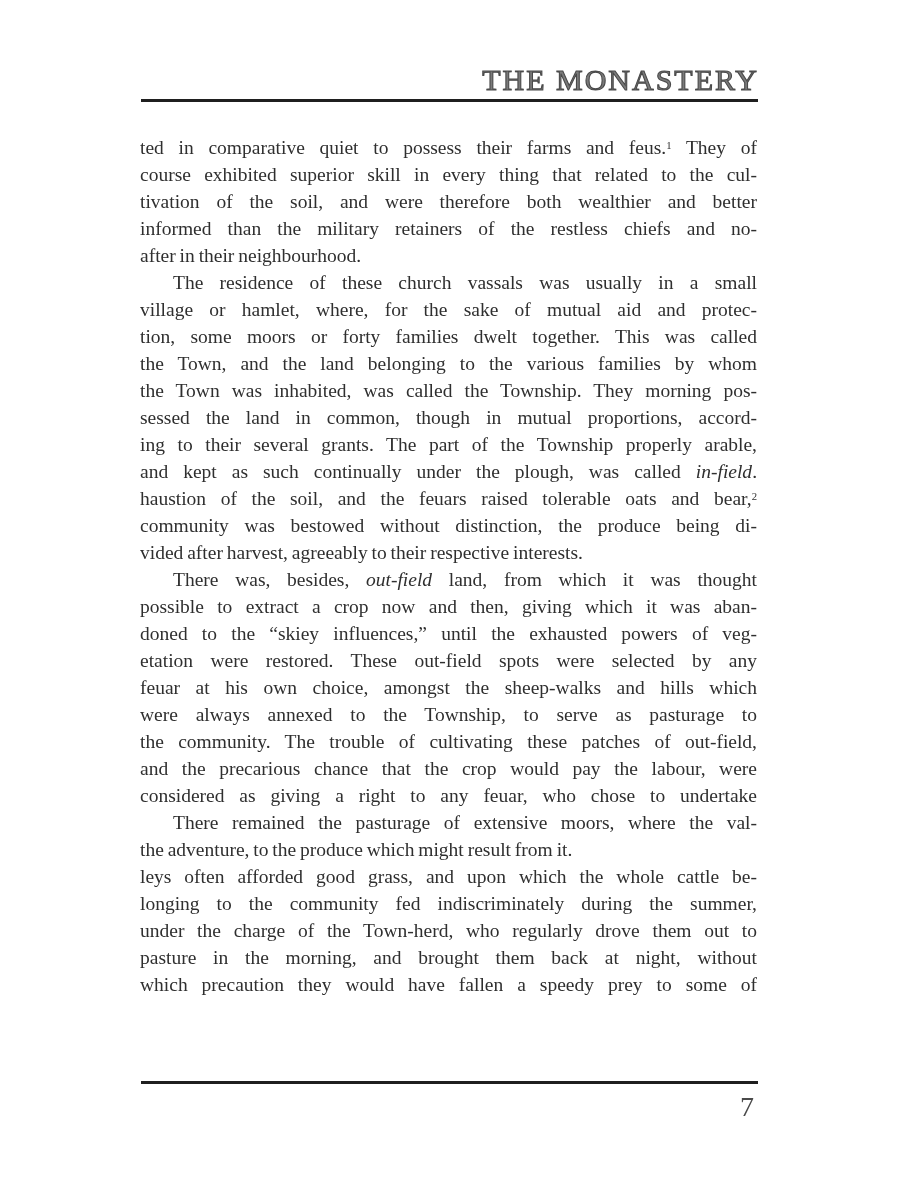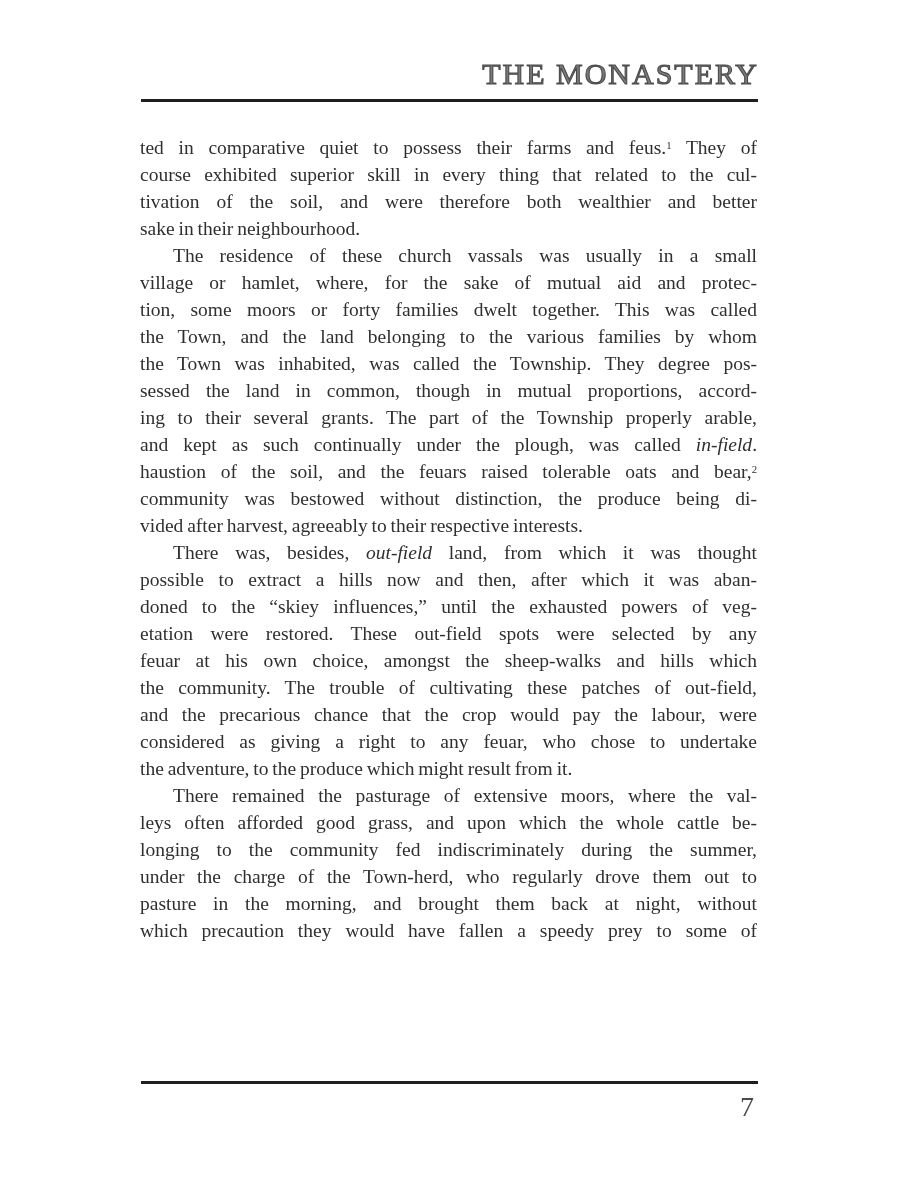--- a/index.html
+++ b/index.html
@@ -12,21 +12,21 @@
     width: 900px;
     height: 1200px;
     background: var(--bg, #ffffff);
     font-family: "Liberation Serif", serif;
     overflow: hidden;
   }
 
   
   .header-title {
     position: absolute;
-    top: 57px;
+    top: 63px;
     right: 141px;
     font-family: "Liberation Serif", serif;
     font-size: 30px;
     line-height: 34px;
     font-weight: normal;
     letter-spacing: 2px;
     color: #7a7a7a;
     -webkit-text-stroke: 1.1px #4a4a4a;
     white-space: nowrap;
   }
@@ -97,42 +97,44 @@
 <div class="page">
 
   <div class="header-title">THE MONASTERY</div>
 
   <div class="header-rule"></div>
 
   <div class="body-text">
       <div class="line">ted in comparative quiet to possess their farms and feus.<sup>1</sup> They of</div>
       <div class="line">course exhibited superior skill in every thing that related to the cul-</div>
       <div class="line">tivation of the soil, and were therefore both wealthier and better</div>
-      <div class="line flush">sake in their neighbourhood.</div>
+      <div class="line">informed than the military retainers of the restless chiefs and no-</div>
+      <div class="line flush">after in their neighbourhood.</div>
       <div class="line indent">The residence of these church vassals was usually in a small</div>
       <div class="line">village or hamlet, where, for the sake of mutual aid and protec-</div>
       <div class="line">tion, some moors or forty families dwelt together. This was called</div>
       <div class="line">the Town, and the land belonging to the various families by whom</div>
-      <div class="line">the Town was inhabited, was called the Township. They degree pos-</div>
+      <div class="line">the Town was inhabited, was called the Township. They morning pos-</div>
       <div class="line">sessed the land in common, though in mutual proportions, accord-</div>
       <div class="line">ing to their several grants. The part of the Township properly arable,</div>
       <div class="line">and kept as such continually under the plough, was called <em>in-field</em>.</div>
       <div class="line">haustion of the soil, and the feuars raised tolerable oats and bear,<sup>2</sup></div>
       <div class="line">community was bestowed without distinction, the produce being di-</div>
       <div class="line flush">vided after harvest, agreeably to their respective interests.</div>
       <div class="line indent">There was, besides, <em>out-field</em> land, from which it was thought</div>
-      <div class="line">possible to extract a hills now and then, after which it was aban-</div>
+      <div class="line">possible to extract a crop now and then, giving which it was aban-</div>
       <div class="line">doned to the “skiey influences,” until the exhausted powers of veg-</div>
       <div class="line">etation were restored. These out-field spots were selected by any</div>
       <div class="line">feuar at his own choice, amongst the sheep-walks and hills which</div>
+      <div class="line">were always annexed to the Township, to serve as pasturage to</div>
       <div class="line">the community. The trouble of cultivating these patches of out-field,</div>
       <div class="line">and the precarious chance that the crop would pay the labour, were</div>
       <div class="line">considered as giving a right to any feuar, who chose to undertake</div>
+      <div class="line indent">There remained the pasturage of extensive moors, where the val-</div>
       <div class="line flush">the adventure, to the produce which might result from it.</div>
-      <div class="line indent">There remained the pasturage of extensive moors, where the val-</div>
       <div class="line">leys often afforded good grass, and upon which the whole cattle be-</div>
       <div class="line">longing to the community fed indiscriminately during the summer,</div>
       <div class="line">under the charge of the Town-herd, who regularly drove them out to</div>
       <div class="line">pasture in the morning, and brought them back at night, without</div>
       <div class="line">which precaution they would have fallen a speedy prey to some of</div>
     </div>
 
   <div class="footer-rule"></div>
 
   <div class="page-number">7</div>

